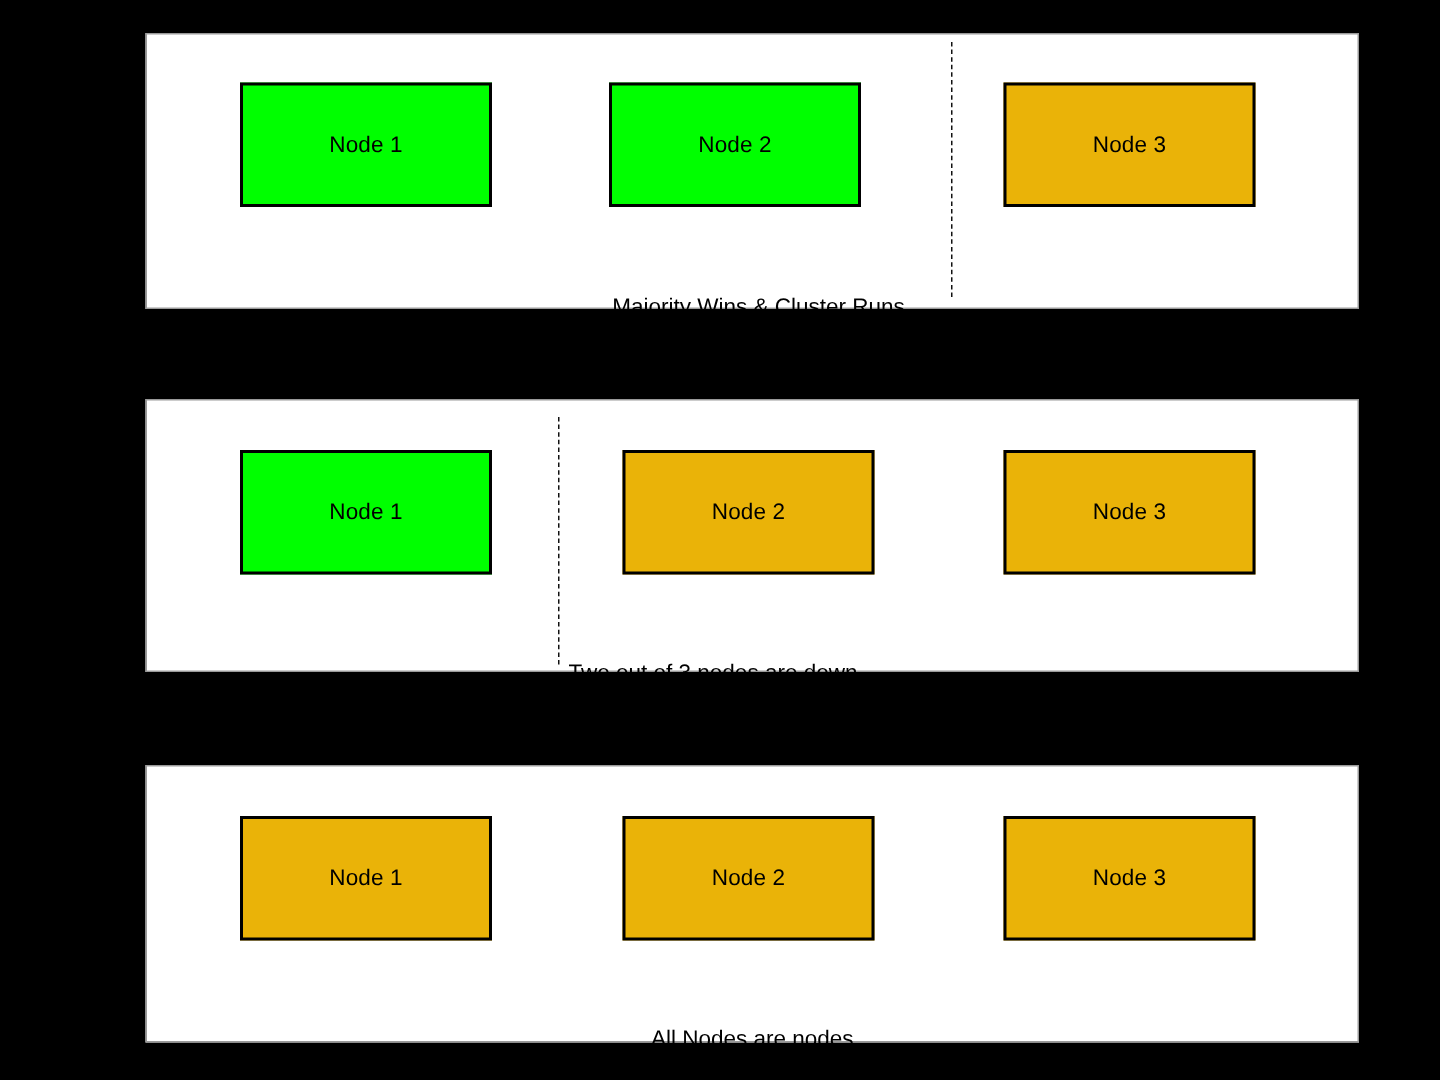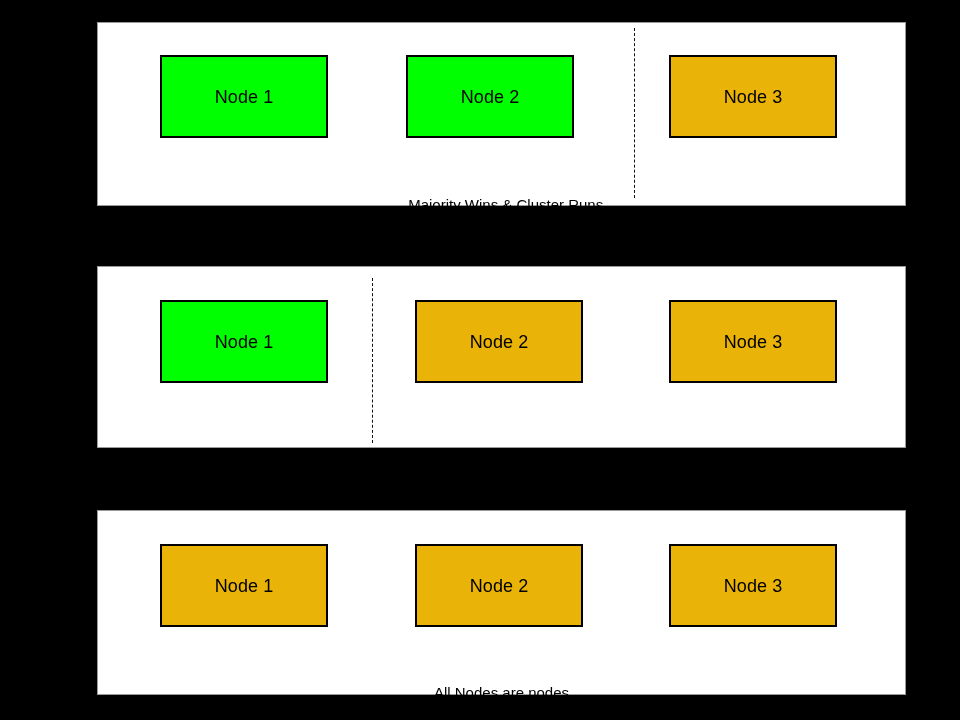--- a/index.html
+++ b/index.html
@@ -41,21 +41,21 @@
     border: 2px solid #000000;
     display: flex;
     align-items: center;
     justify-content: center;
     width: 168px;
     height: 83px;
   }
   .node-box.state-up   { background: #00ff00; }
   .node-box.state-down { background: #eab308; }
   .node-label {
-    font-size: 18px;
+    font-size: 15px;
     color: #000000;
     font-family: "Liberation Sans", sans-serif;
     line-height: 1;
     letter-spacing: 0.1px;
   }
 
   
   #p1-node-1 { left: 62px;  top: 32px; }
   #p1-node-2 { left: 308px; top: 32px; }
   #p1-node-3 { left: 571px; top: 32px; }
@@ -132,20 +132,24 @@
     <div class="node-box state-down" id="p2-node-2">
       <span class="node-label">Node 2</span>
     </div>
 
     <div class="node-box state-down" id="p2-node-3">
       <span class="node-label">Node 3</span>
     </div>
 
     <div class="divider" id="p2-divider"></div>
 
+    <div class="caption" id="p2-caption">
+      <div>Two out of 3 nodes are down</div>
+      <div>Majority Fails &amp; Cluster Stops</div>
+    </div>
   </div>
 
   <div class="panel" id="panel-3">
 
     <div class="node-box state-down" id="p3-node-1">
       <span class="node-label">Node 1</span>
     </div>
 
     <div class="node-box state-down" id="p3-node-2">
       <span class="node-label">Node 2</span>

